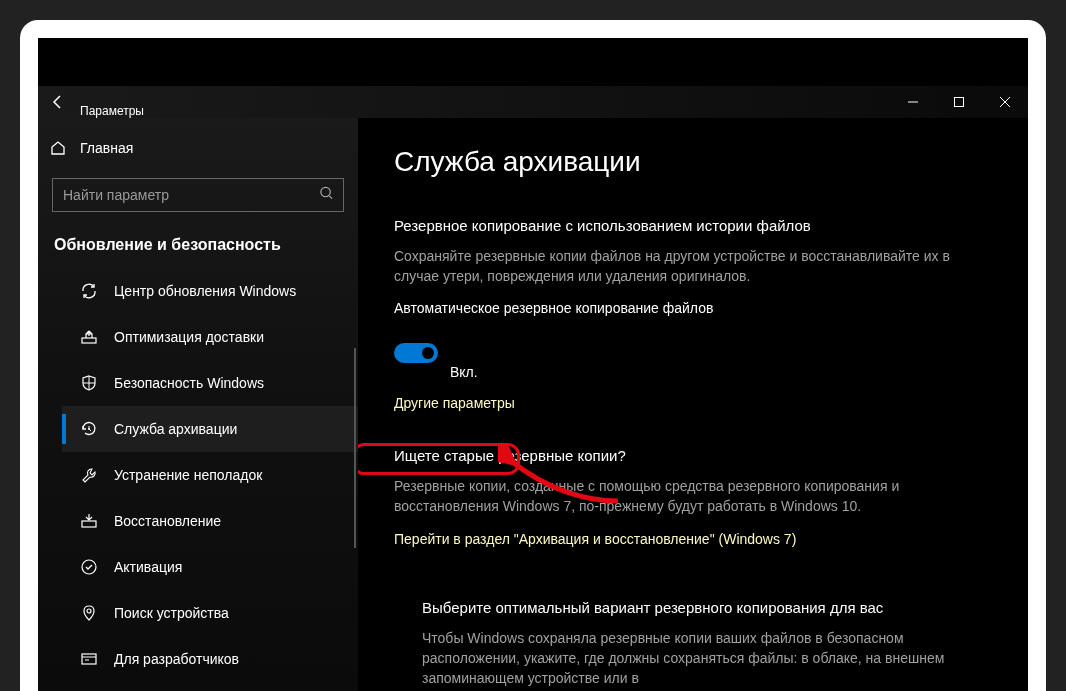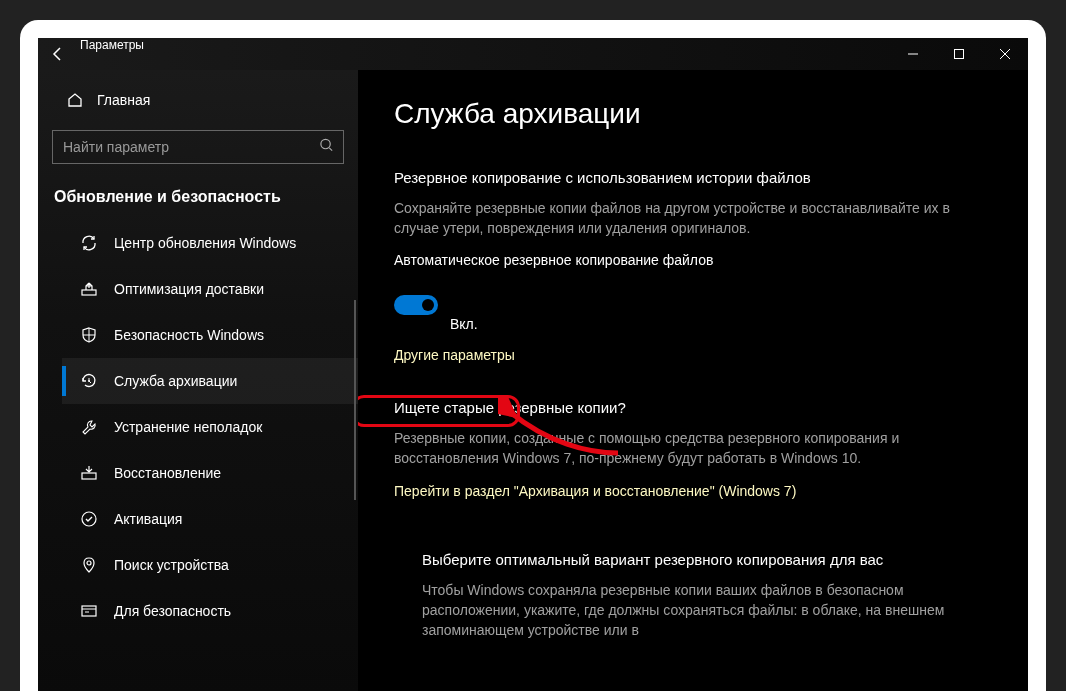--- a/index.html
+++ b/index.html
@@ -1,27 +1,27 @@
 <!DOCTYPE html>
 <html><head>
 <meta charset="utf-8">
 <style>
 * { margin: 0; padding: 0; box-sizing: border-box; font-family: "Segoe UI", -apple-system, sans-serif; }
 body { background: #222; display: flex; justify-content: center; align-items: flex-start; padding: 20px; }
 .frame { width: 1066px; height: 691px; background: #fff; padding: 18px; border-radius: 18px; position: relative; }
 .window { width: 100%; height: 100%; background: #000; position: relative; overflow: hidden; }
-.titlebar { height: 32px; display: flex; align-items: flex-start; position: relative; background: linear-gradient(to right, #1a1a1a, #0a0a0a); }
+.titlebar { height: 32px; display: flex; align-items: flex-end; position: relative; background: linear-gradient(to right, #1a1a1a, #0a0a0a); margin-top: 48px; }
 .back-btn { width: 40px; height: 32px; display:flex; align-items:center; justify-content:center; color:#fff; cursor:pointer; }
 .title-text { color:#fff; font-size: 12px; margin-left: 2px; }
 .win-controls { position:absolute; right:0; top:0; display:flex; }
 .win-btn { width:46px; height:32px; display:flex; align-items:center; justify-content:center; color:#fff; cursor:pointer; }
 .win-btn svg { stroke:#fff; }
 .body-area { display:flex; height: calc(100% - 32px); }
 .sidebar { width: 320px; background: linear-gradient(to bottom, #1a1a1a 0%, #111 40%, #0a0a0a 100%); padding-top: 14px; position:relative; }
-.home-row { display:flex; align-items:center; color:#fff; font-size:14px; padding: 8px 29px; gap:14px; cursor:pointer; }
+.home-row { display:flex; align-items:center; color:#fff; font-size:14px; padding: 8px 12px; gap:14px; cursor:pointer; }
 .search-wrap { margin: 14px 14px 8px 14px; }
 .search { width:100%; height:34px; background:transparent; border:1px solid #666; color:#fff; padding: 0 34px 0 10px; font-size:14px; outline:none; }
 .search::placeholder { color:#999; }
 .search-row { position:relative; }
 .search-icon { position:absolute; right:10px; top:50%; transform:translateY(-50%); color:#aaa; }
 .category { color:#fff; font-size:16px; font-weight:600; padding: 16px 16px 14px 16px; }
 .nav { list-style:none;margin-left:24px; }
 .nav-item { display:flex; align-items:center; gap:16px; padding: 14px 16px 14px 18px; color:#fff; font-size:14px; cursor:pointer; position:relative; }
 .nav-item .icon { width:18px; height:18px; display:flex; align-items:center; justify-content:center; flex-shrink:0; }
 .nav-item.active::before { content:""; position:absolute; left:0; top:8px; bottom:8px; width:4px; background:#0078d4; }
@@ -177,21 +177,21 @@
           <span>Поиск устройства</span>
         </li>
         <li class="nav-item">
           <span class="icon">
                 <svg width="18" height="18" viewBox="0 0 18 18">
                   <rect x="2" y="4" width="14" height="10" fill="none" stroke="#fff" stroke-width="1.2"></rect>
                   <line x1="2" y1="7" x2="16" y2="7" stroke="#fff" stroke-width="1"></line>
                   <line x1="5" y1="10" x2="9" y2="10" stroke="#fff" stroke-width="1"></line>
                 </svg>
               </span>
-          <span>Для безопасность</span>
+          <span>Для разработчиков</span>
         </li>
       </ul>
       <div class="sidebar-scroll-indicator"></div>
     </div>
 
     <div class="content">
       <h1 class="page-title">Служба архивации</h1>
 
       <div class="section">
         <h2 class="section-title">Резервное копирование с использованием истории файлов</h2>

